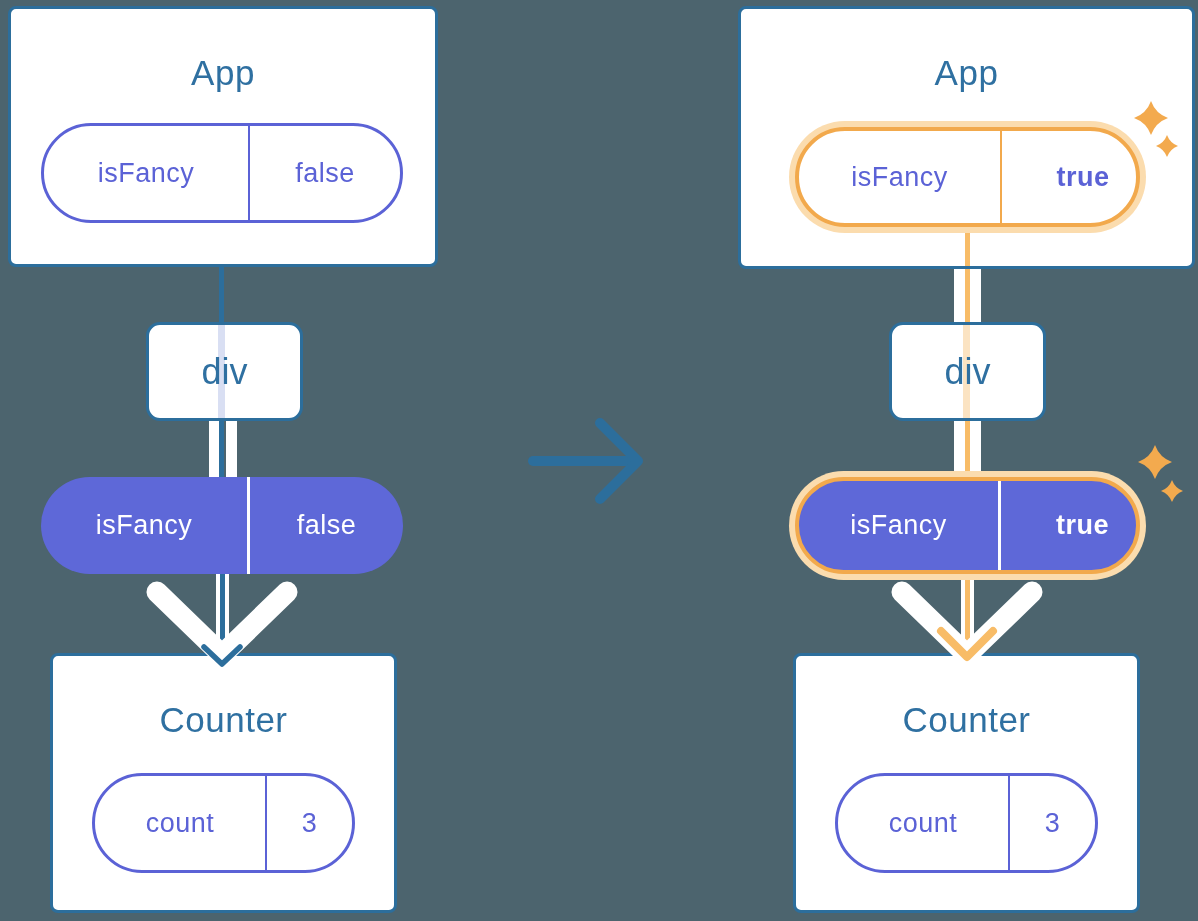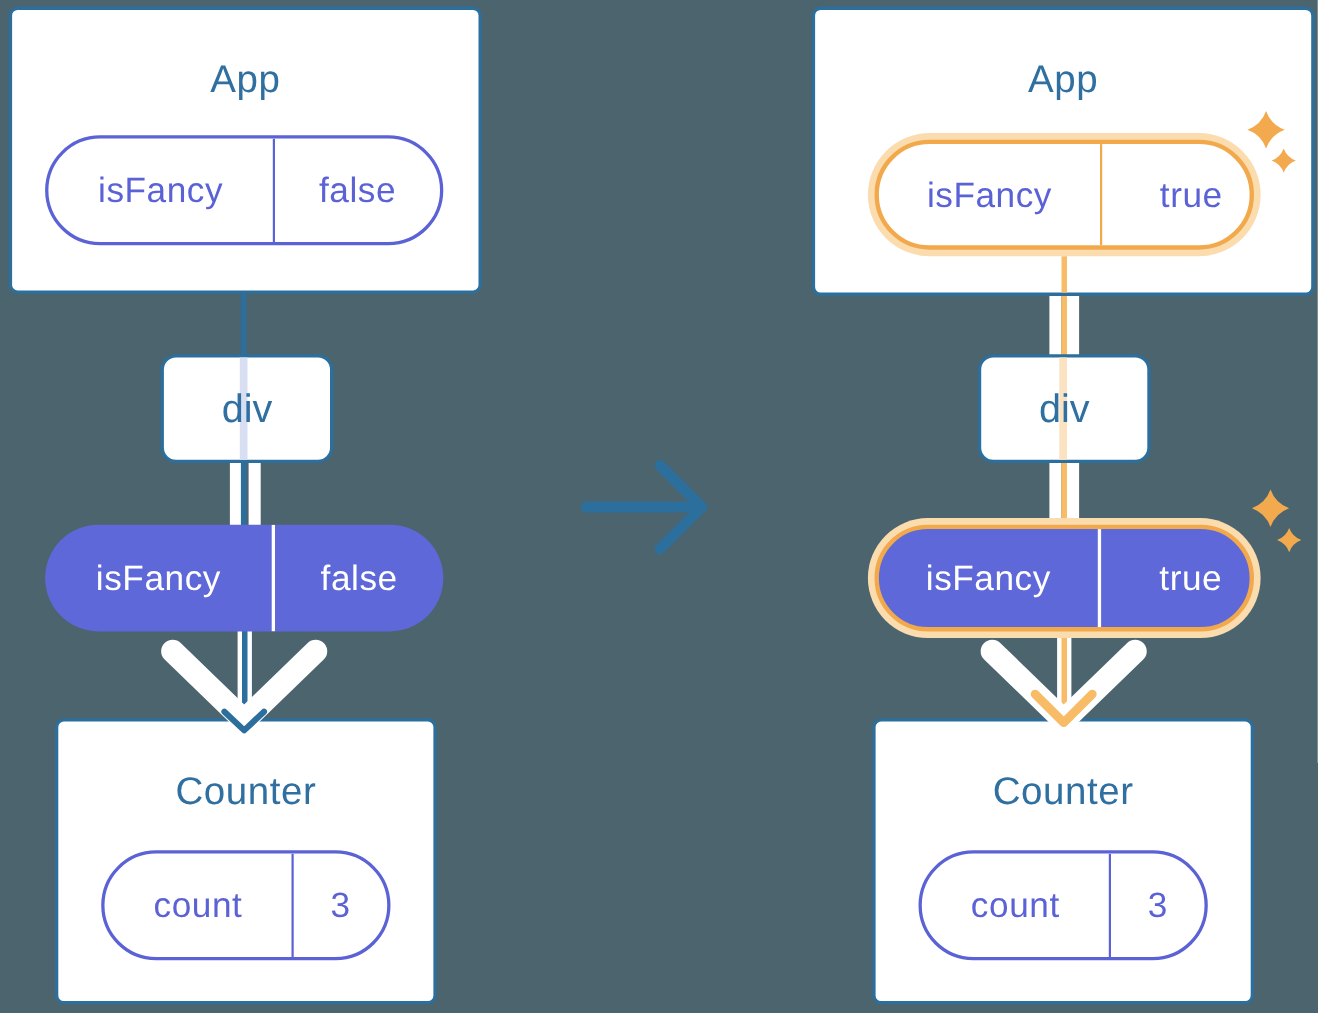--- a/index.html
+++ b/index.html
@@ -32,35 +32,35 @@
   .stripe { position:absolute; top:0; bottom:0; width:7px; }
   .stripe-blue  { background:var(--stripe-blue);  left:69px; }
   .stripe-peach { background:var(--stripe-peach); left:71px; }
 
   .pill {
     position:absolute; display:flex; box-sizing:border-box;
     border-radius:999px; overflow:hidden; align-items:stretch;
   }
   .pill .cell {
     display:flex; align-items:center; justify-content:center;
-    font-size:32px; letter-spacing:.5px;
+    font-size:27px; letter-spacing:.5px;
   }
   .pill .cell.val { flex:1; }
   .pill .sep { width:2px; }
   .pill.outline { border:3px solid var(--purple); color:var(--purple); }
   .pill.outline .sep { background:var(--purple); }
   .pill.filled  { background:var(--purple-fill); color:var(--white); }
   .pill.filled  .sep { background:var(--white); width:3px; }
   .ring {
     border:4px solid var(--orange);
     box-shadow:0 0 0 6px var(--orange-glow);
   }
   .prop-ring { background:var(--card-bg); color:var(--purple); }
   .prop-ring .sep { background:var(--orange); }
-  .bold { font-weight:400;padding-left:28px; }
+  .bold { font-weight:700;padding-left:28px; }
 
   .inner-orange-line {
     position:absolute; left:224px; top:224px; width:5px; height:33px;
     background:var(--orange-line);
   }
 
   
   #l-app         { left:8px;   top:6px;   width:430px; height:261px; }
   #l-app-pill    { left:30px;  top:114px; width:362px; height:100px; }
   #l-app-pill .cell.key { width:204px; }

